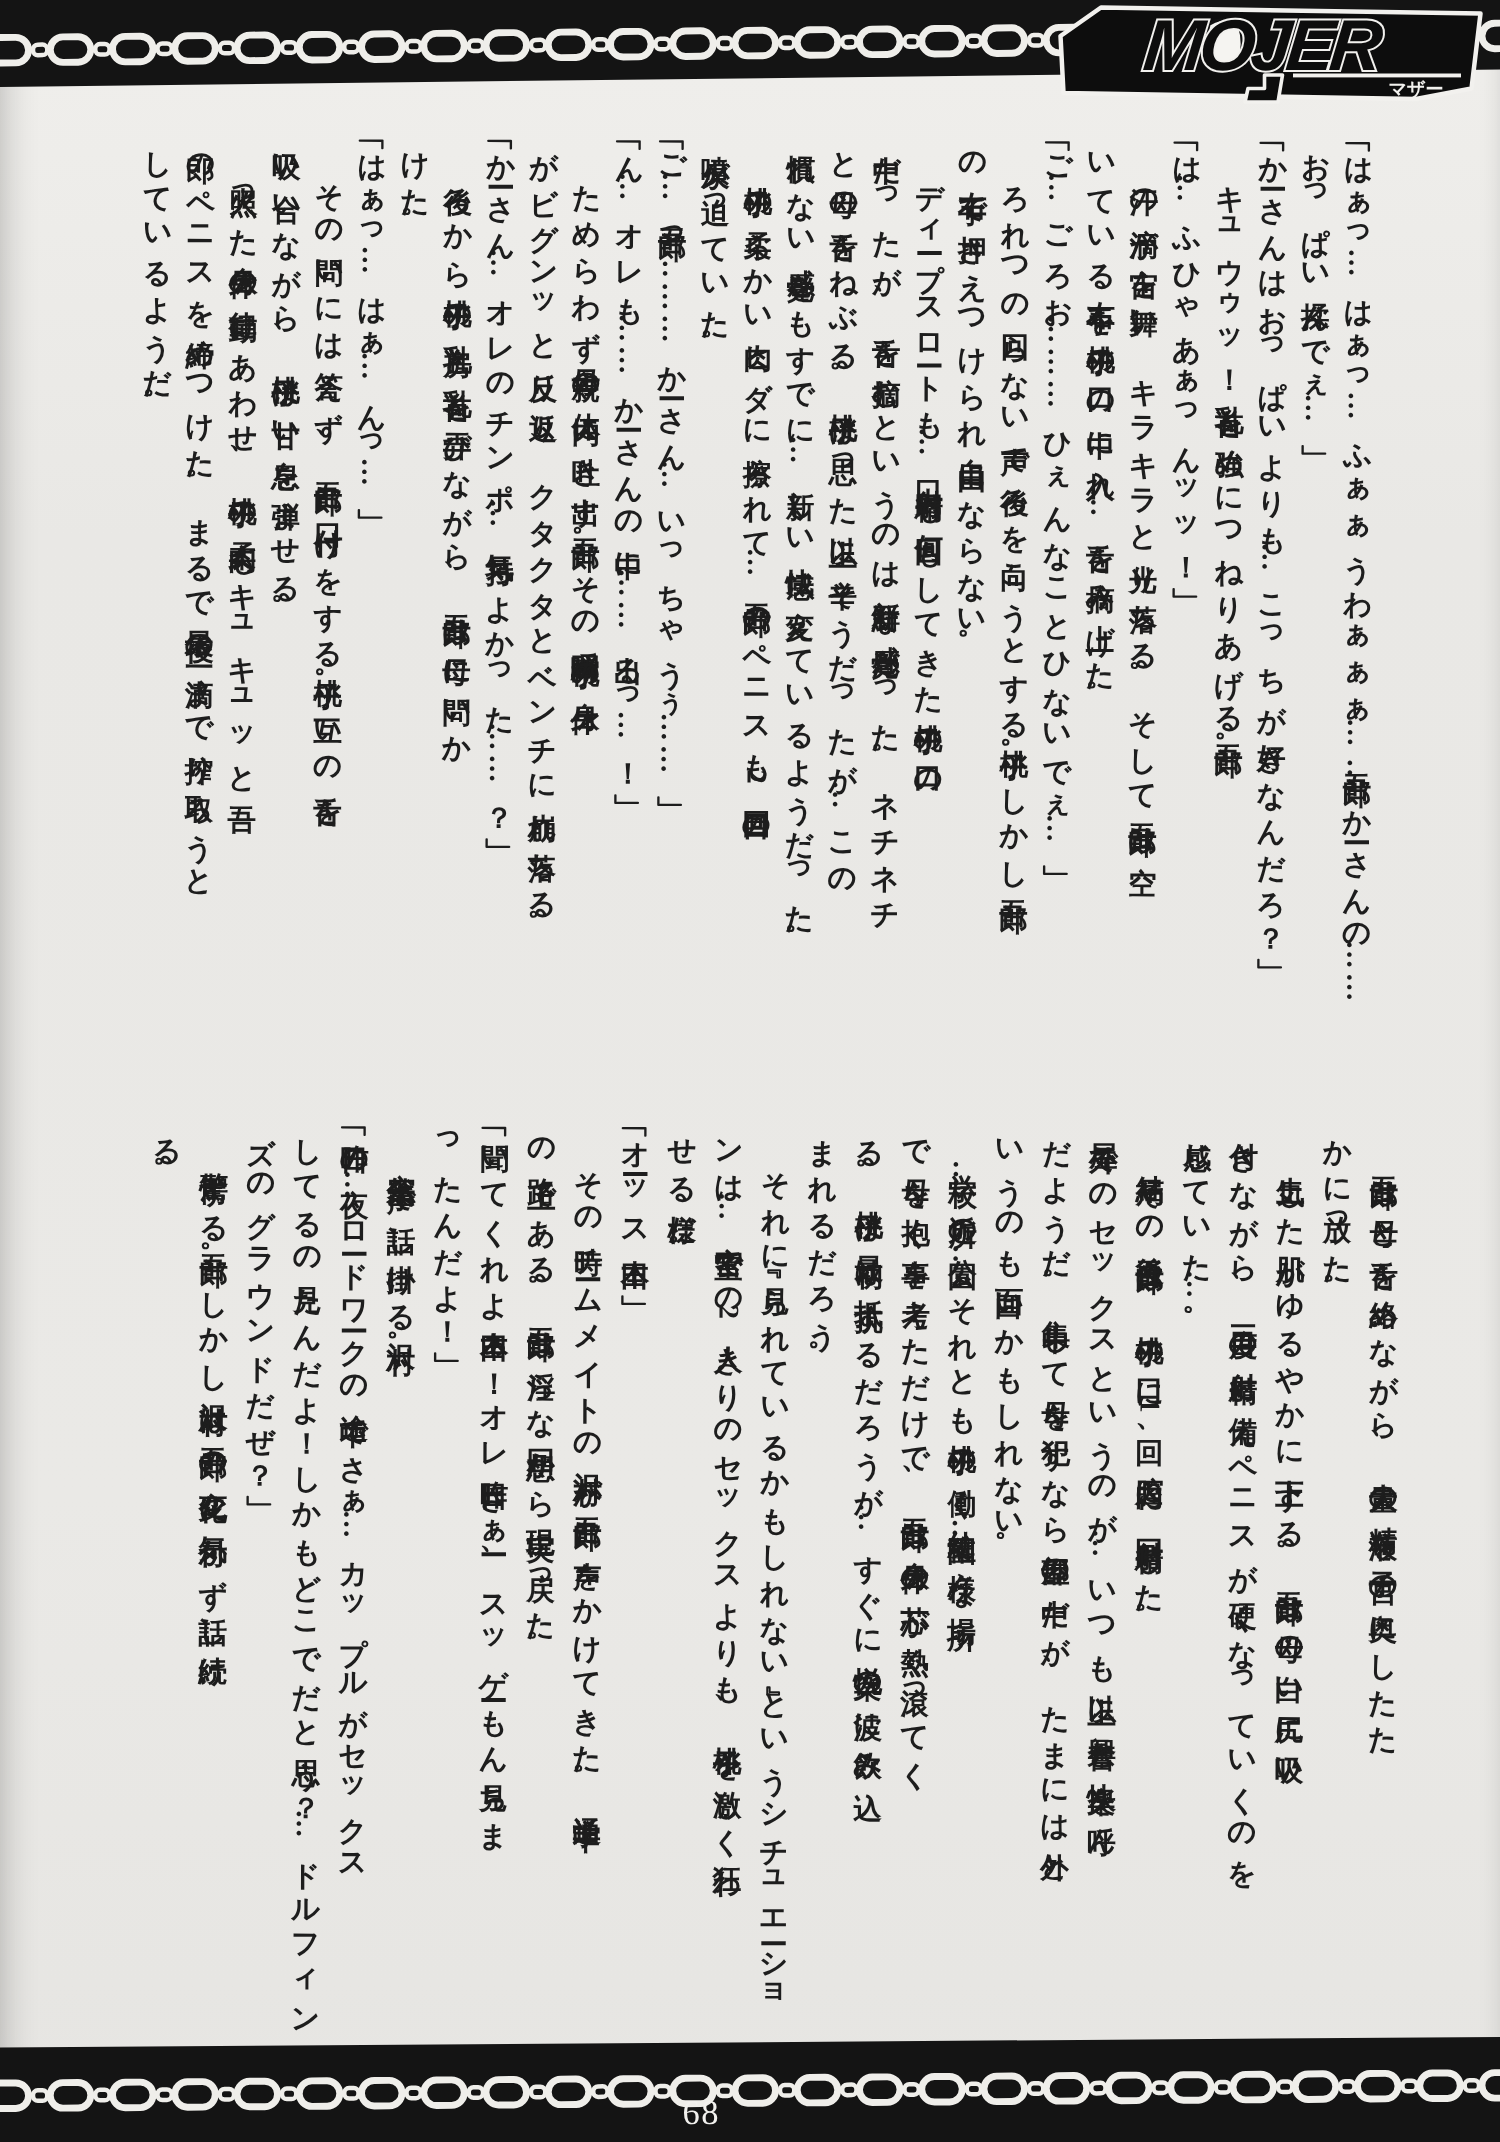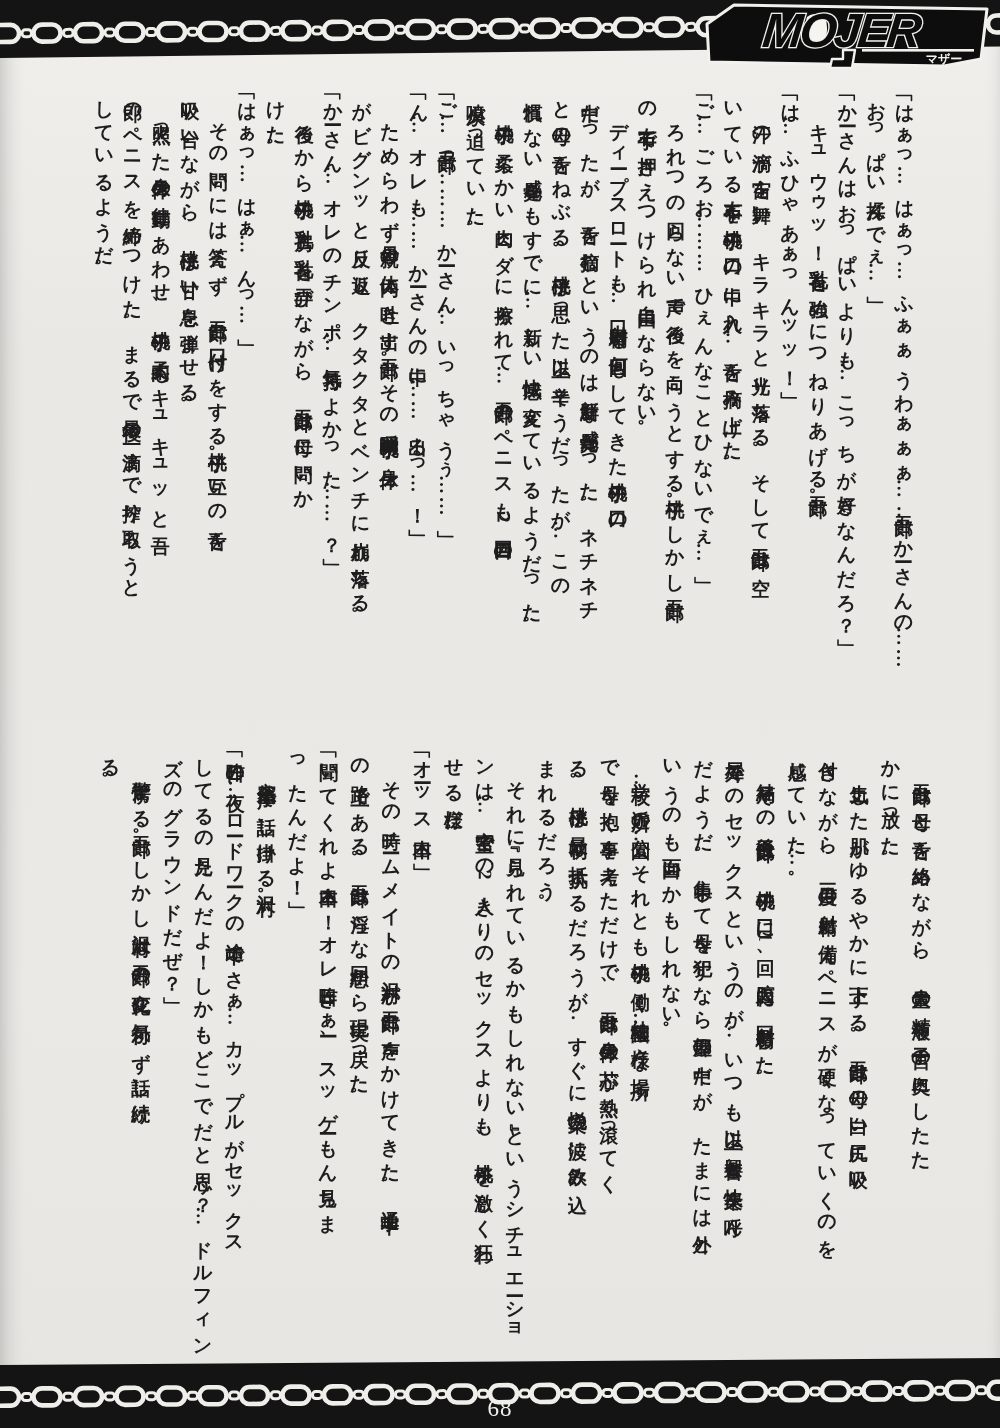--- a/index.html
+++ b/index.html
@@ -19,21 +19,21 @@
   .band-bottom { top:1358px; height:70px; clip-path: polygon(0 10%, 100% 0, 100% 100%, 0 100%); }
   .chain-wrap { position:absolute; left:-8px; width:1020px; height:24px; }
   .band-top .chain-wrap { top:17px; transform: rotate(-0.55deg); }
   .band-bottom .chain-wrap { top:24px; transform: rotate(-0.4deg); }
   svg.chain { display:block; width:1020px; height:24px; }
   
   .logo { position:absolute; top:0; left:694px; width:302px; height:76px; z-index:5; }
   
   .page-number {
     position:absolute; top:1396px; left:455px; width:90px;
-    text-align:center; color:#f2f1ee; font-size:23px;
+    text-align:left; color:#f2f1ee; font-size:23px;
     font-family:"Liberation Serif","DejaVu Serif",serif;
     letter-spacing:1px; z-index:4;
   }
   
   .vtext {
     position:absolute;
     writing-mode: vertical-rl;
     text-orientation: mixed;
     color:#1d1d1d;
     font-weight:bold;

